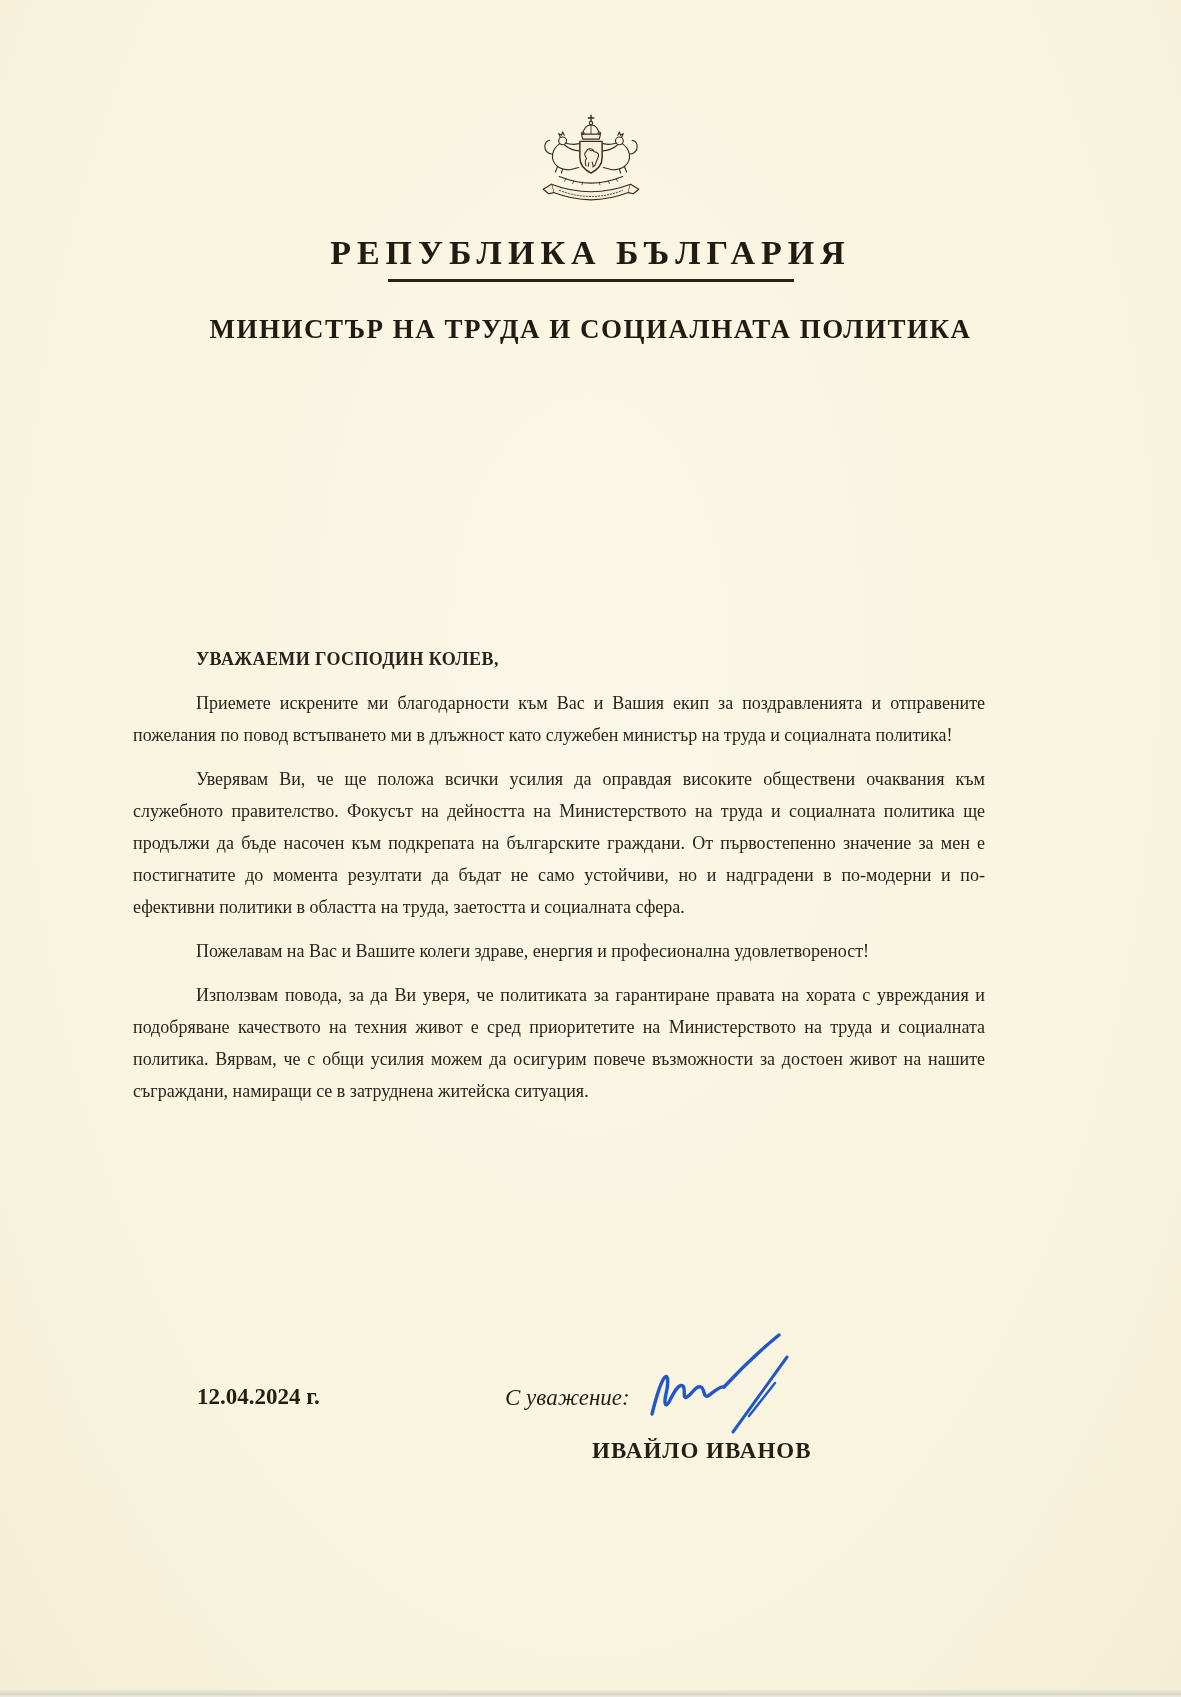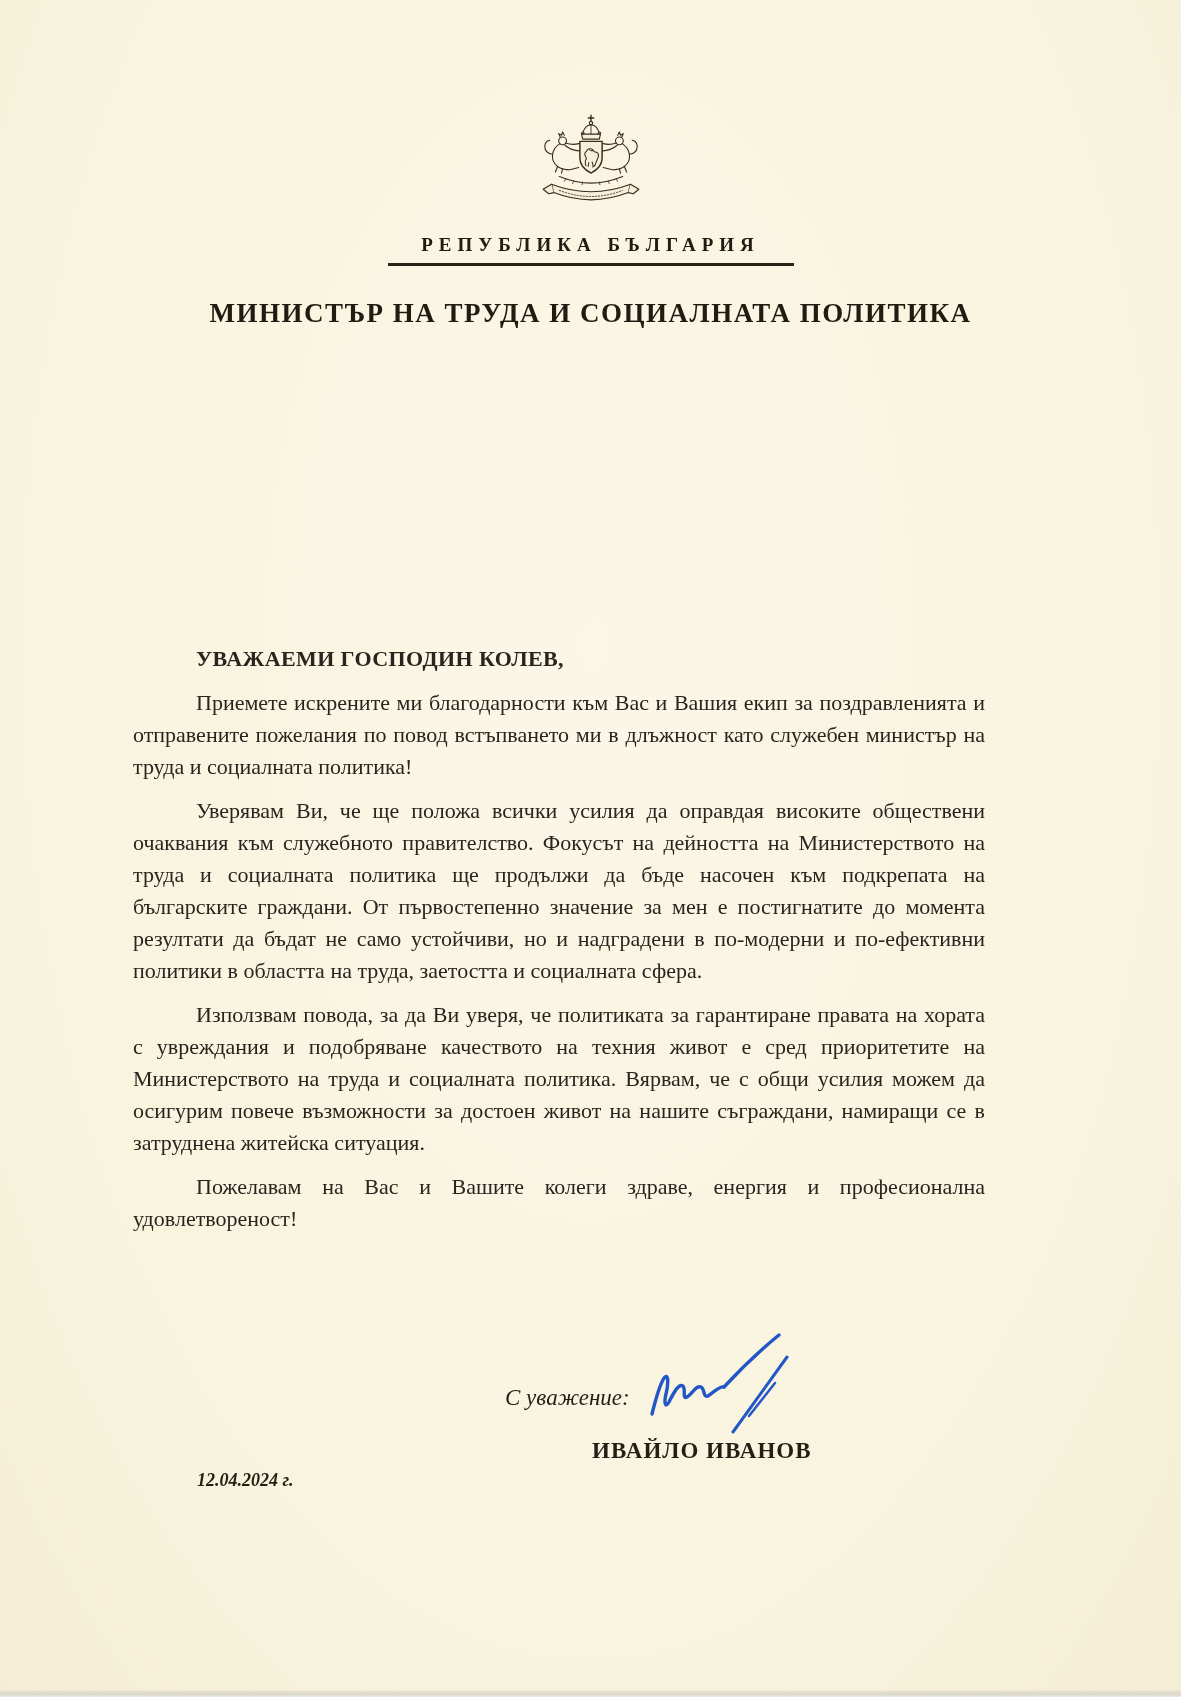--- a/index.html
+++ b/index.html
@@ -13,21 +13,21 @@
     font-family: "Liberation Serif", "DejaVu Serif", serif;
     color: #29241d;
     overflow: hidden;
   }
 
   
   .header { position: absolute; top: 108px; left: 0; width: 100%; text-align: center; }
   .emblem { display: inline-block; line-height: 0; }
   .republic-title {
     margin-top: 4px;
-    font-size: 19px;
+    font-size: 34px;
     font-weight: bold;
     letter-spacing: 6px;
     color: #211b12;
   }
   .title-rule {
     width: 406px; height: 3px;
     background: #2a2418;
     margin: 7px auto 0 auto;
   }
   .ministry-title {
@@ -47,21 +47,21 @@
     line-height: 26px;
     letter-spacing: 0.4px;
     color: #241e15;
   }
 
   
   .letter-body {
     position: absolute;
     left: 133px; top: 643px;
     width: 852px;
-    font-size: 22px;
+    font-size: 18px;
     line-height: 32px;
     text-align: justify;
     color: #29241d;
   }
   .salutation {
     font-weight: bold;
     margin: 0 0 4px 63px;
     letter-spacing: 0.4px;
     text-align: left;
   }
@@ -80,24 +80,23 @@
   .signatory-name {
     position: absolute;
     left: 592px; top: 1438px;
     font-size: 23px;
     font-weight: bold;
     letter-spacing: 1px;
     color: #241e15;
   }
   .letter-date {
     position: absolute;
-    left: 197px; top: 1470px;
-    font-size: 18px;
+    left: 197px; top: 1384px;
+    font-size: 23px;
     font-weight: bold;
-    font-style: italic;
     color: #241e15;
   }
 
   
   .scan-edge {
     position: absolute;
     left: 0; bottom: 0;
     width: 100%; height: 7px;
     background: linear-gradient(to bottom, rgba(110,105,85,0.06), #d9d6ca 60%, #ecebe3);
   }
@@ -160,22 +159,22 @@
     <div class="republic-title">РЕПУБЛИКА БЪЛГАРИЯ</div>
     <div class="title-rule"></div>
     <div class="ministry-title">МИНИСТЪР НА ТРУДА И СОЦИАЛНАТА ПОЛИТИКА</div>
   </div>
 
 
   <div class="letter-body">
     <div class="salutation">УВАЖАЕМИ ГОСПОДИН КОЛЕВ,</div>
     <p>Приемете искрените ми благодарности към Вас и Вашия екип за поздравленията и отправените пожелания по повод встъпването ми в длъжност като служебен министър на труда и социалната политика!</p>
     <p>Уверявам Ви, че ще положа всички усилия да оправдая високите обществени очаквания към служебното правителство. Фокусът на дейността на Министерството на труда и социалната политика ще продължи да бъде насочен към подкрепата на българските граждани. От първостепенно значение за мен е постигнатите до момента резултати да бъдат не само устойчиви, но и надградени в по-модерни и по-ефективни политики в областта на труда, заетостта и социалната сфера.</p>
+    <p>Пожелавам на Вас и Вашите колеги здраве, енергия и професионална удовлетвореност!</p>
     <p>Използвам повода, за да Ви уверя, че политиката за гарантиране правата на хората с увреждания и подобряване качеството на техния живот е сред приоритетите на Министерството на труда и социалната политика. Вярвам, че с общи усилия можем да осигурим повече възможности за достоен живот на нашите съграждани, намиращи се в затруднена житейска ситуация.</p>
-    <p>Пожелавам на Вас и Вашите колеги здраве, енергия и професионална удовлетвореност!</p>
   </div>
 
   <div class="closing">С уважение:</div>
 
   <span class="signature-scribble">
     <svg width="172" height="120" viewBox="0 0 172 120" aria-hidden="true">
       <g stroke="#2356c7" fill="none" stroke-linecap="round" stroke-linejoin="round">
         <path stroke-width="3.4" d="M16,88 C20,72 25,55 29,51 C33,48 32,60 30,68 C28,76 29,83 33,76 C38,66 43,57 47,60 C50,63 46,74 51,71 C57,67 60,59 65,61 C69,63 67,72 72,70 C77,67 83,60 88,61"></path>
         <path stroke-width="3.4" d="M88,61 C100,48 122,26 143,9"></path>
         <path stroke-width="3.0" d="M97,106 L151,31"></path>

